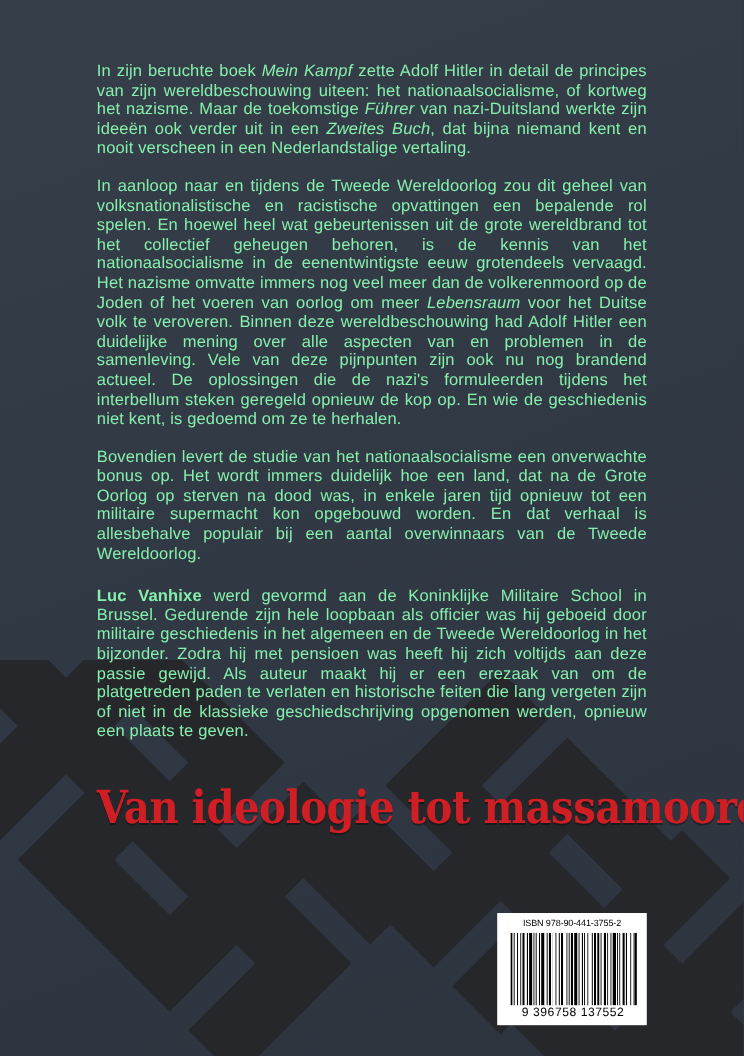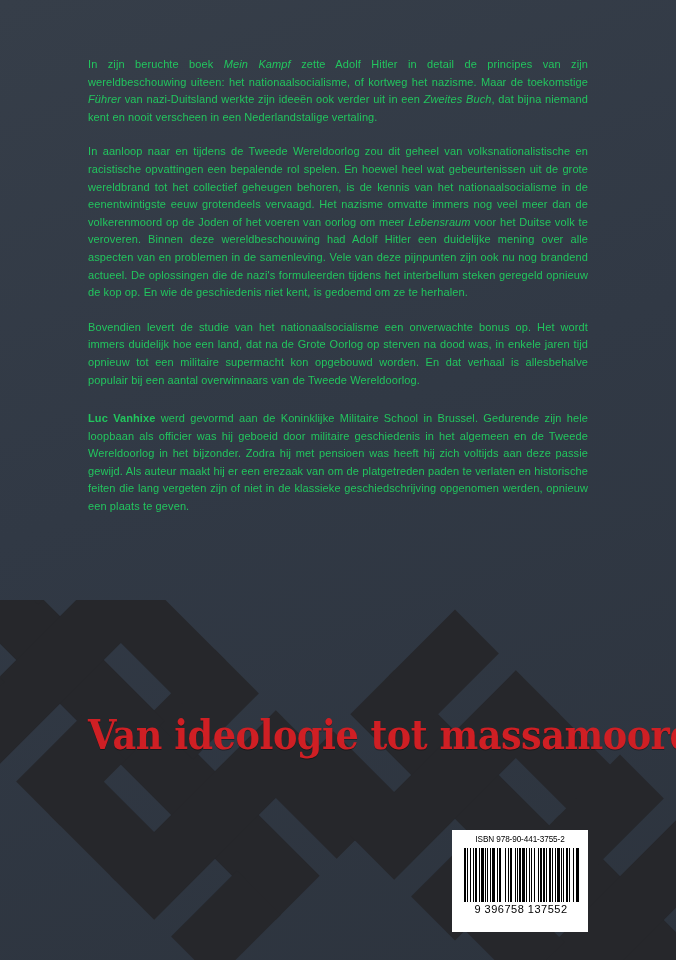--- a/index.html
+++ b/index.html
@@ -52,22 +52,22 @@
   
   #blurb {
     position: absolute;
     left: 88px;
     top: 56px;
     width: 500px;
     z-index: 3;
   }
   #blurb p {
     margin: 0 0 17px 0;
-    color: #22c55e;
-    font-size: 11px;
+    color: #86efac;
+    font-size: 15px;
     line-height: 17.6px;
     text-align: justify;
     -webkit-hyphens: none;
     hyphens: none;
     letter-spacing: 0.01em;
   }
   #blurb p.author-para {
     margin-top: 21px;
   }
   #blurb i { font-style: italic; }
@@ -95,21 +95,21 @@
   
   #barcode-box {
     position: absolute;
     left: 452px;
     top: 830px;
     width: 136px;
     height: 102px;
     background: #ffffff;
     z-index: 5;
     box-sizing: border-box;
-    padding: 5px 6px 16px 6px;
+    padding: 5px 6px 4px 6px;
     display: flex;
     flex-direction: column;
   }
   #isbn-text {
     color: #000;
     font-size: 8.2px;
     line-height: 10px;
     text-align: center;
     font-family: "Liberation Sans", sans-serif;
     letter-spacing: -0.1px;

